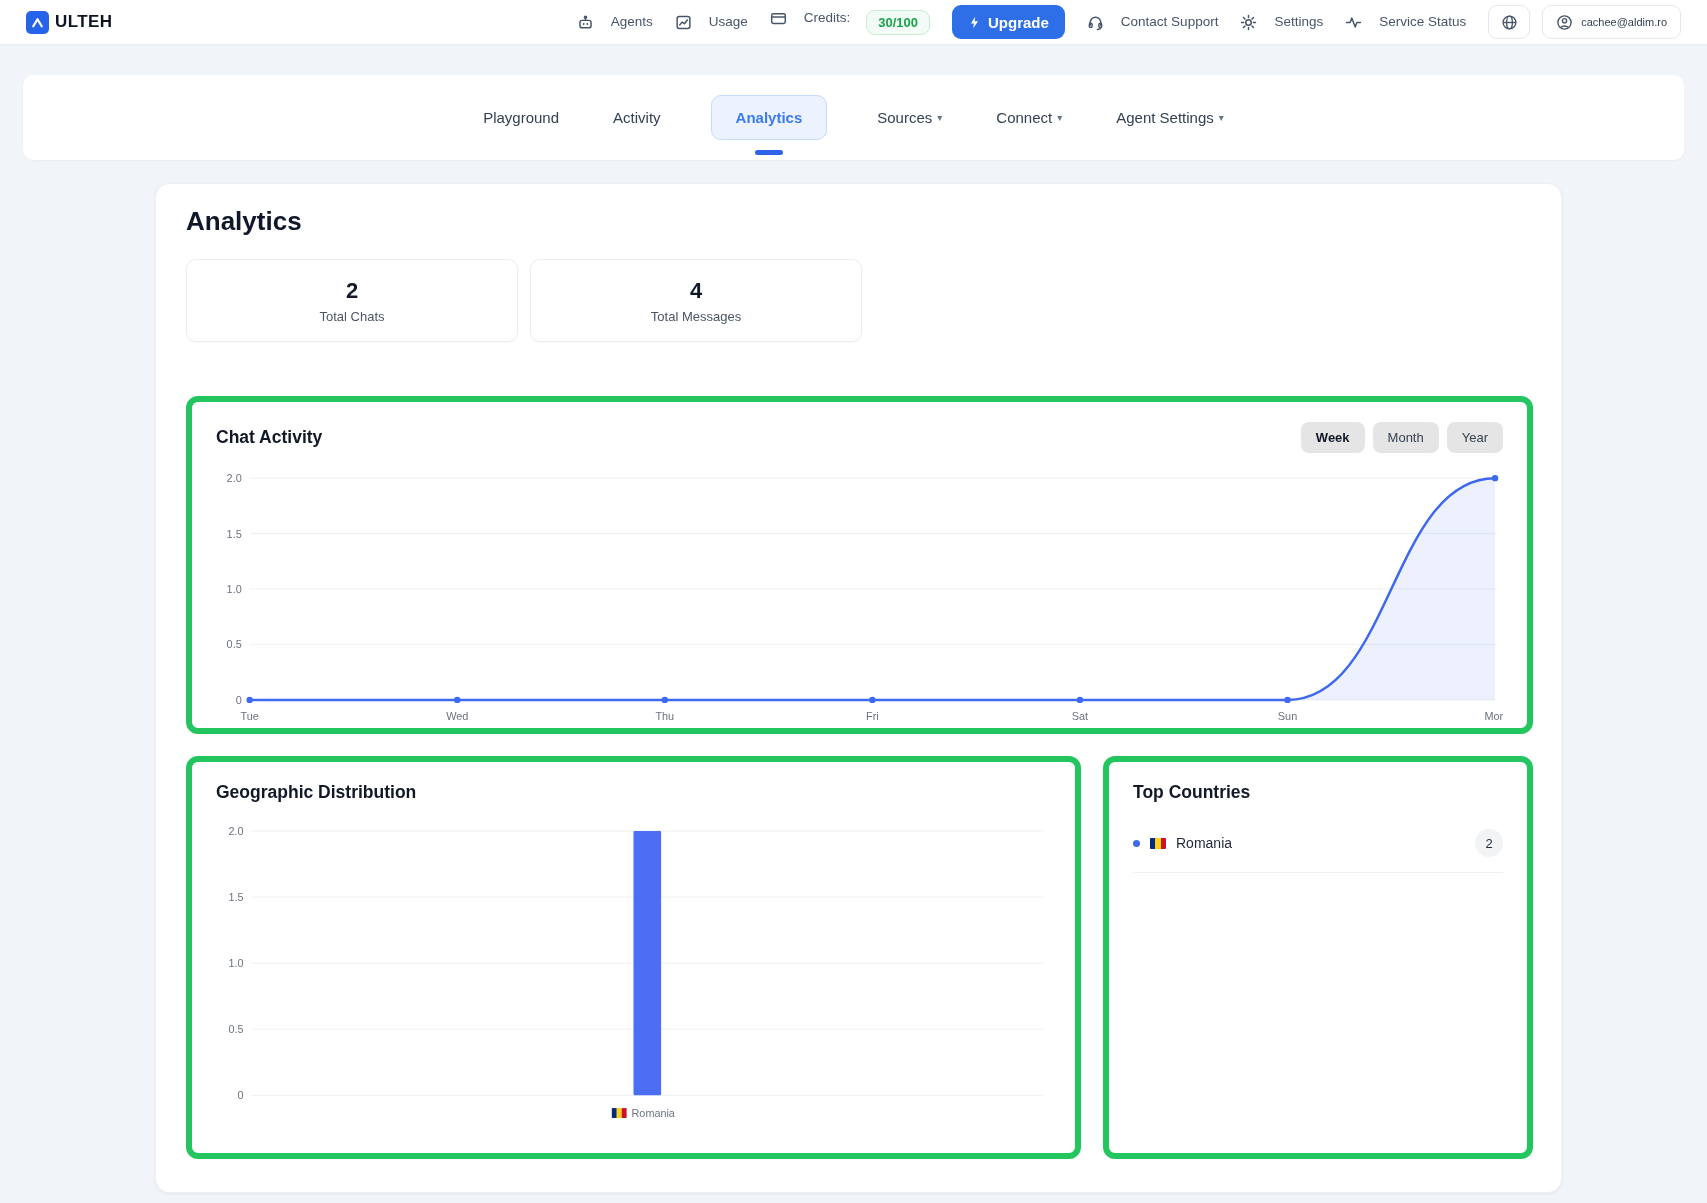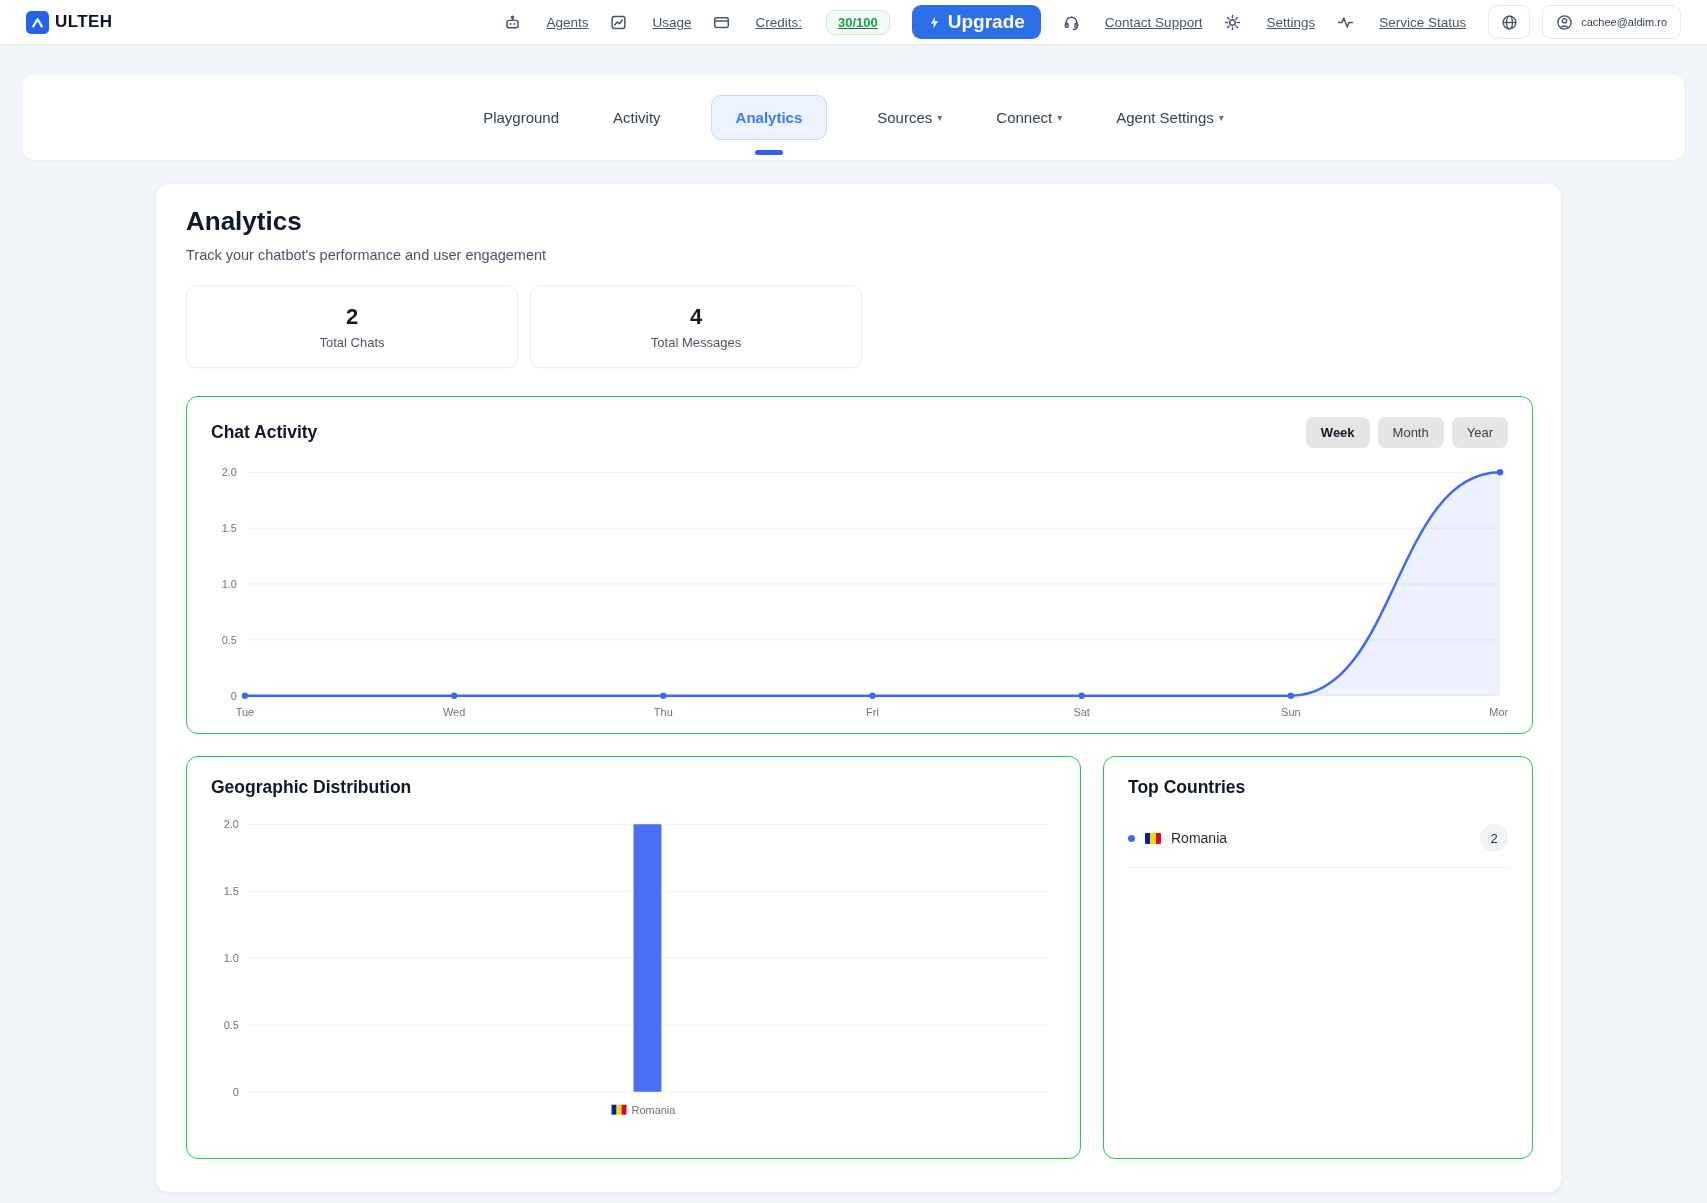--- a/index.html
+++ b/index.html
@@ -17,30 +17,30 @@
     display:flex; align-items:center; padding:0 26px; z-index:5;
   }
   .brand { display:flex; align-items:center; gap:6px; }
   .brand-mark {
     width:23px; height:23px; border-radius:5px; background:#2563eb;
     display:flex; align-items:center; justify-content:center;
   }
   .brand-name { font-size:17px; font-weight:800; letter-spacing:.4px; color:#0b1324; }
   .header-right { margin-left:auto; display:flex; align-items:center; gap:22px; }
   .nav-link {
-    display:flex; align-items:center; gap:25px; font-size:13.5px; color:#475569;
-    cursor:pointer; white-space:nowrap;text-decoration:underline;
+    display:flex; gap:17px; font-size:13.5px; color:#475569;
+    cursor:pointer; white-space:nowrap;
   }
   .credits-badge {
     font-size:13px; font-weight:700; color:#17a34a; background:#f2fbf5;
     border:1px solid #c8ecd2; border-radius:9px; padding:4px 11px; margin-left:-1px;
   }
   .upgrade-btn {
     display:flex; align-items:center; gap:7px; background:#2e6fe8; color:#fff;
-    font-size:19px; font-weight:600; border:none; border-radius:9px;
+    font-size:15px; font-weight:600; border:none; border-radius:9px;
     height:34px; padding:0 16px; cursor:pointer;
   }
   .icon-btn {
     width:42px; height:34px; border:1px solid #e4e8ee; border-radius:9px;
     background:#fff; display:flex; align-items:center; justify-content:center; cursor:pointer;
   }
   .user-btn {
     display:flex; align-items:center; gap:8px; border:1px solid #e4e8ee; border-radius:9px;
     background:#fff; height:34px; padding:0 13px; font-size:11px; color:#334155; cursor:pointer;
     margin-left:-10px;
@@ -78,21 +78,21 @@
   .stats-row { display:flex; gap:12px; margin-top:22px; }
   .stat-card {
     width:332px; height:83px; border:1px solid #eaecf0; border-radius:10px;
     display:flex; flex-direction:column; align-items:center; justify-content:center;
     box-shadow:0 1px 2px rgba(16,24,40,.03);
   }
   .stat-value { font-size:22px; font-weight:700; color:#111827; }
   .stat-label { font-size:13px; color:#4b5563; margin-top:5px; }
 
   .panel {
-    border:1px solid #22c55e; border-radius:12px; background:#fff;
+    border:6px solid #22c55e; border-radius:12px; background:#fff;
     box-shadow:0 1px 2px rgba(16,24,40,.03); padding:20px 24px; position:absolute;
   }
   .panel-title { font-size:17.5px; font-weight:700; color:#111827; }
 
   .chat-panel { left:30px; top:212px; width:1347px; height:338px; }
   .chat-head { display:flex; align-items:center; }
   .range-group { margin-left:auto; display:flex; gap:8px; }
   .range-btn {
     background:#e5e5e5; border:none; border-radius:8px; padding:8px 15px;
     font-size:13px; color:#374151; cursor:pointer; font-family:inherit;
@@ -249,21 +249,20 @@
       <span class="caret">▾</span>
     </div>
   <div class="tab">
       <span>Agent Settings</span>
       <span class="caret">▾</span>
     </div>
 </div>
 
 <div class="main-card">
   <div class="page-title">Analytics</div>
-  <div class="page-subtitle">Track your chatbot's performance and user engagement</div>
 
   <div class="stats-row">
     <div class="stat-card">
       <div class="stat-value">2</div>
       <div class="stat-label">Total Chats</div>
     </div>
     <div class="stat-card">
       <div class="stat-value">4</div>
       <div class="stat-label">Total Messages</div>
     </div>

